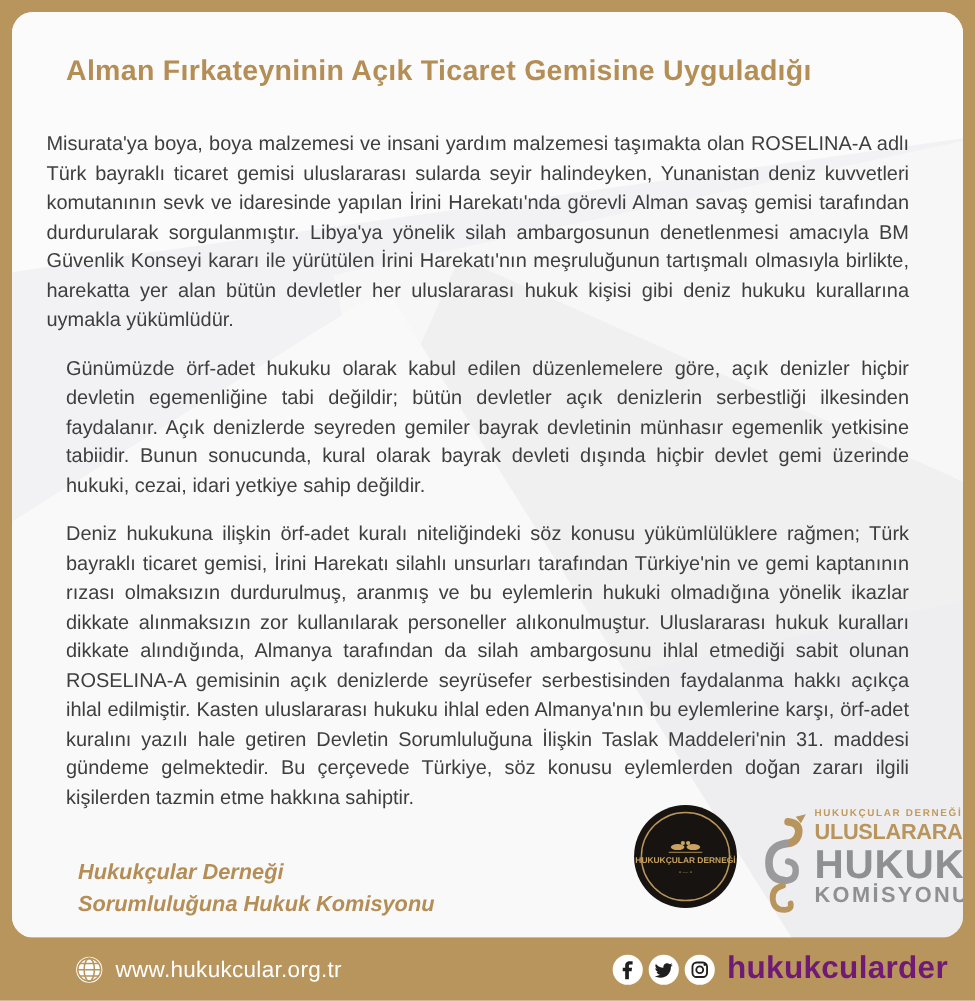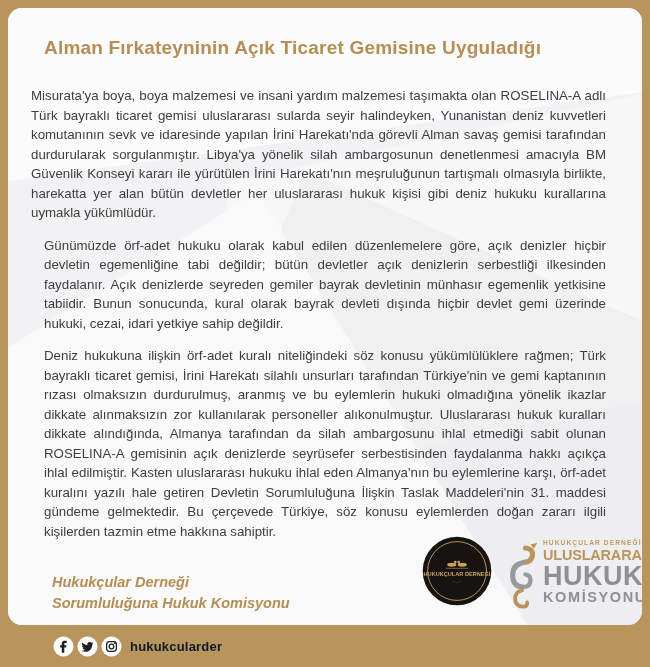--- a/index.html
+++ b/index.html
@@ -48,21 +48,21 @@
   .c-line3 { color:#8f9093; font-size:14.5px; font-weight:bold; letter-spacing:1.6px; line-height:17px; }
 
   .footer {
     position:absolute; left:0; top:625px; width:650px; height:42px;
     background:#b8955c; z-index:4;
     display:flex; align-items:center; justify-content:space-between;
     box-sizing:border-box; padding:0 18px 0 50px;
   }
   .f-left, .f-right { display:flex; align-items:center; }
   .f-left .url { color:#fff; font-size:15px; margin-left:8px; letter-spacing:.2px; }
-  .f-right .handle { color:#0f172a; font-size:13px; font-weight:bold; margin-left:8px; letter-spacing:.2px; }
+  .f-right .handle { color:#701a75; font-size:21px; font-weight:bold; margin-left:8px; letter-spacing:.2px; }
   .sicon { width:21px; height:21px; margin-left:3px; display:block; }
 </style>
 </head>
 <body>
 
 <div class="card">
   <div class="bg-shape bg1"></div>
   <div class="bg-shape bg4"></div>
   <div class="bg-shape bg2"></div>
   <div class="bg-shape bg3"></div>
@@ -109,20 +109,33 @@
     <div class="ctext">
       <span class="c-org">HUKUKÇULAR DERNEĞİ</span>
       <span class="c-line1">ULUSLARARASI</span>
       <span class="c-line2">HUKUK</span>
       <span class="c-line3">KOMİSYONU</span>
     </div>
   </div>
 </div>
 
 <div class="footer">
+  <div class="f-left">
+    <svg width="19" height="19" viewBox="0 0 20 20">
+      <circle cx="10" cy="10" r="9.2" fill="#fff"></circle>
+      <g stroke="#b8955c" stroke-width="1.1" fill="none">
+        <circle cx="10" cy="10" r="8"></circle>
+        <ellipse cx="10" cy="10" rx="3.6" ry="8"></ellipse>
+        <line x1="2" y1="10" x2="18" y2="10"></line>
+        <line x1="3.2" y1="5.6" x2="16.8" y2="5.6"></line>
+        <line x1="3.2" y1="14.4" x2="16.8" y2="14.4"></line>
+      </g>
+    </svg>
+    <span class="url">www.hukukcular.org.tr</span>
+  </div>
   <div class="f-right">
     <svg class="sicon" viewBox="0 0 22 22">
       <circle cx="11" cy="11" r="10.5" fill="#fff"></circle>
       <path fill="#1f1f1f" d="M12.6 7.4h1.8V5h-2.1c-2.5 0-3.1 1.9-3.1 3.1v1.5H7.5V12h1.7v5.6h2.6V12h1.9l.3-2.4h-2.2V8.3c0-.6.3-.9.8-.9z"></path>
     </svg>
     <svg class="sicon" viewBox="0 0 22 22">
       <circle cx="11" cy="11" r="10.5" fill="#fff"></circle>
       <path fill="#1f1f1f" d="M17.2 7.5c-.4.2-.9.4-1.4.4.5-.3.9-.8 1.1-1.4-.5.3-1.1.5-1.7.7-.5-.5-1.1-.8-1.9-.8-1.7 0-2.9 1.6-2.5 3.2-2.1-.1-4-1.1-5.3-2.7-.7 1.2-.3 2.6.8 3.4-.4 0-.8-.1-1.2-.3 0 1.2.9 2.3 2.1 2.5-.4.1-.8.1-1.2.1.3 1 1.3 1.8 2.4 1.8-1 .8-2.4 1.2-3.7 1 1.2.8 2.6 1.2 4 1.2 4.8 0 7.5-4.1 7.3-7.7.5-.3 1-.8 1.2-1.4z"></path>
     </svg>
     <svg class="sicon" viewBox="0 0 22 22">

